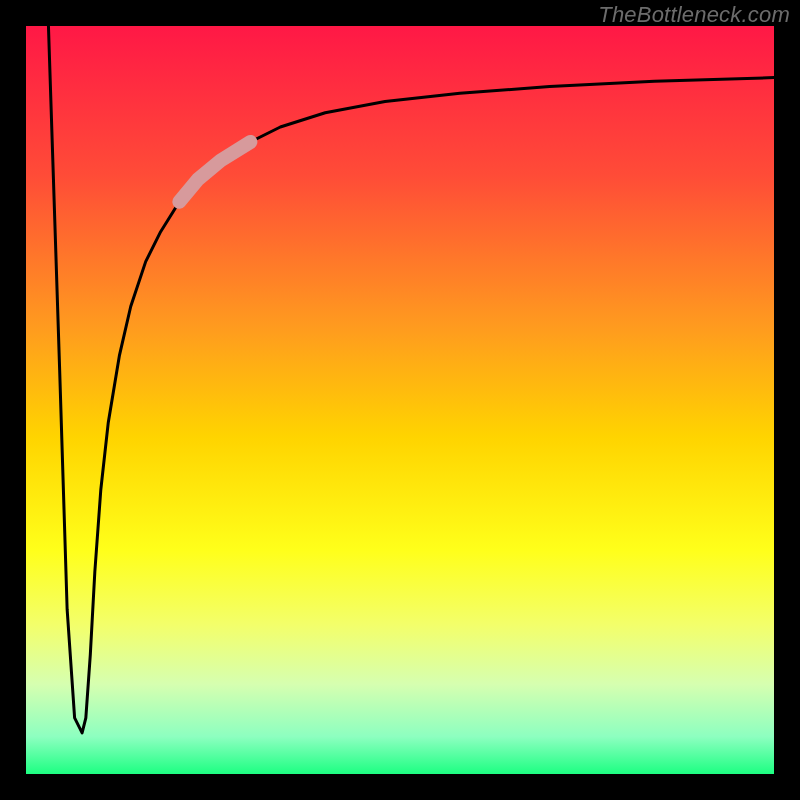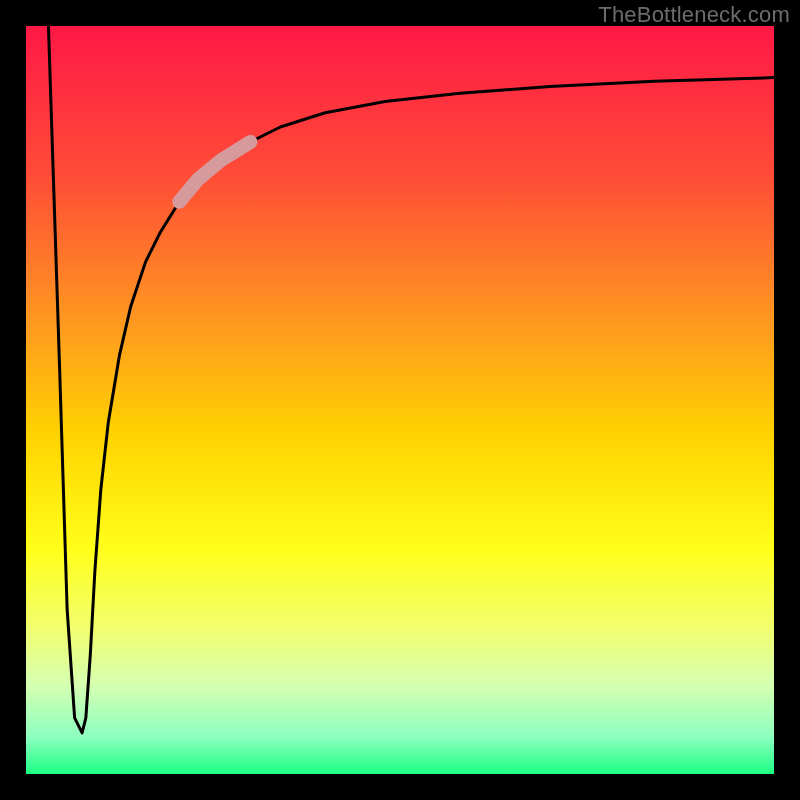--- a/index.html
+++ b/index.html
@@ -8,20 +8,21 @@
     width: 800px;
     height: 800px;
     overflow: hidden;
     background: #000;
     font-family: Arial, Helvetica, sans-serif;
   }
   .stage {
     position: relative;
     width: 800px;
     height: 800px;
+    font-style: italic;
   }
   svg {
     display: block;
   }
   .watermark {
     position: absolute;
     top: 2px;
     right: 10px;
     color: #6c6c6c;
     font-size: 22px;

